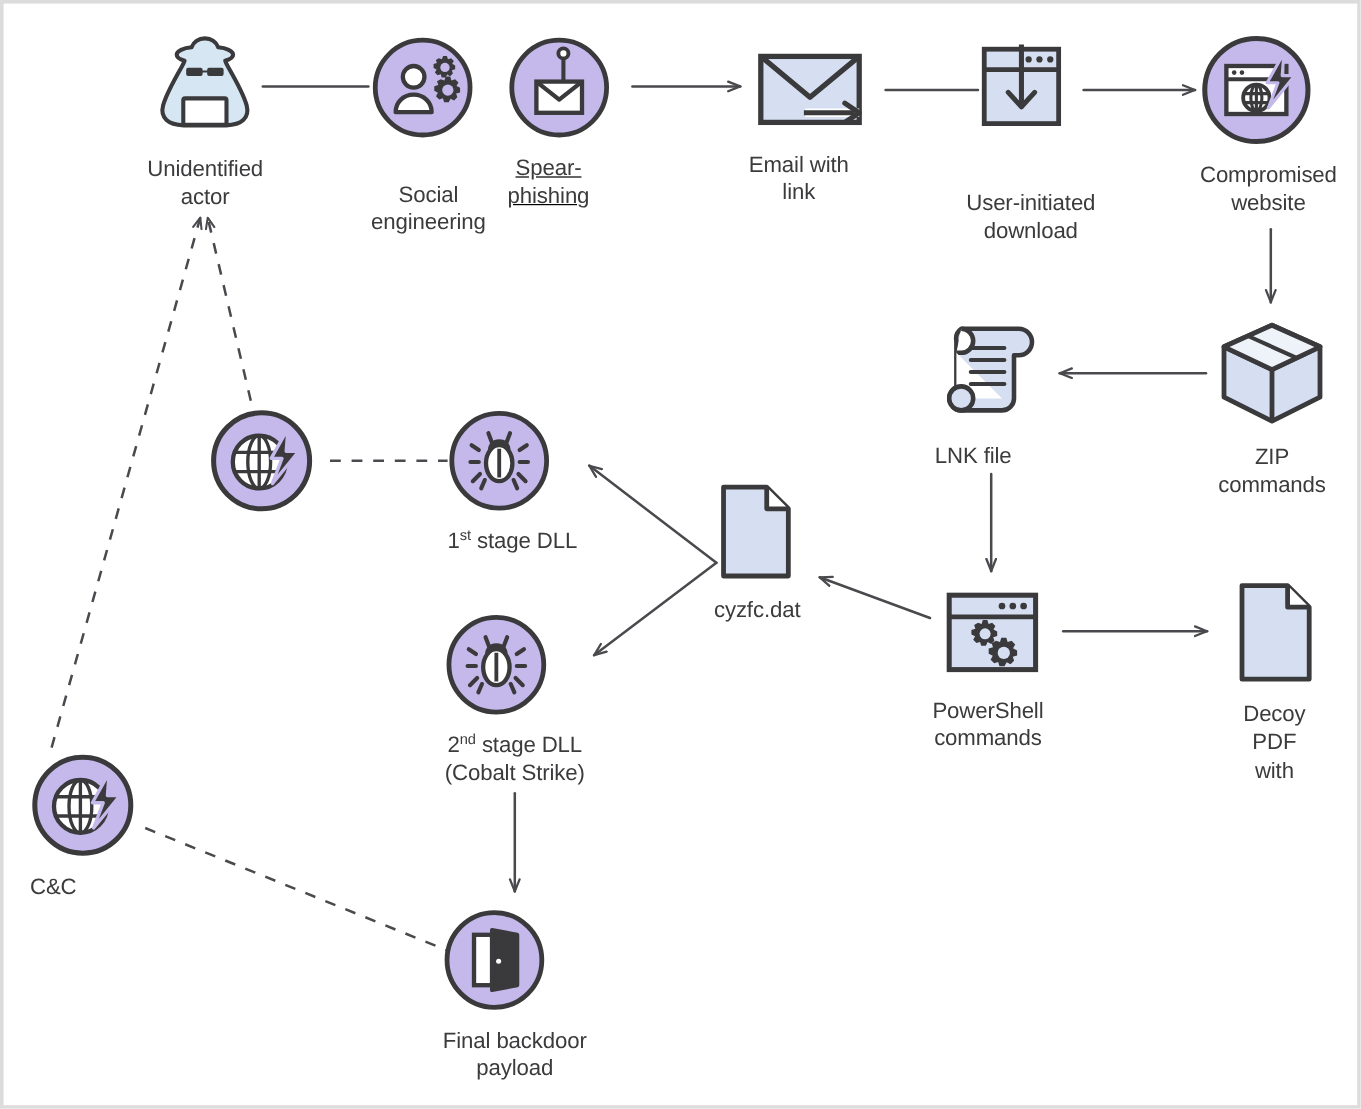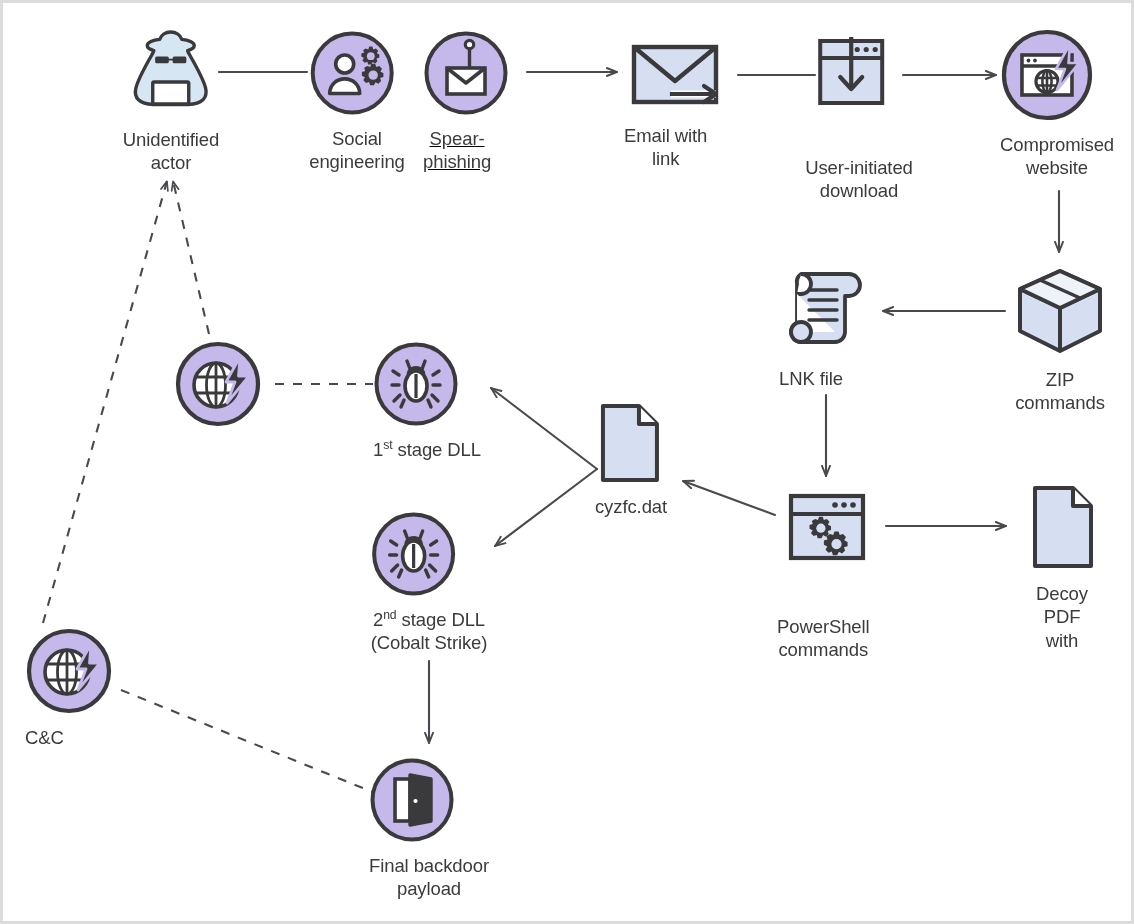--- a/index.html
+++ b/index.html
@@ -94,21 +94,21 @@
         <path d="M48 11c-5.4 0-9.6 3.2-11.1 7.4-6.7 0.6-12.4 3.1-12.4 6.2 0 2.1 2.6 3.9 6.6 5 -0.4 1.2-0.9 2.4-1.6 3.6 -4 7-13.7 23.5-16.3 33.6 -1.4 5.3-0.1 9.5 2.8 12.2 3.1 2.9 8.1 4.2 14.3 4.5h35.4c6.2-0.3 11.2-1.6 14.3-4.5 2.9-2.7 4.2-6.9 2.8-12.2 -2.6-10.1-12.3-26.6-16.3-33.6 -0.7-1.2-1.2-2.4-1.6-3.6 4-1.1 6.6-2.9 6.6-5 0-3.1-5.7-5.6-12.4-6.2C57.6 14.2 53.4 11 48 11z" fill="#d6e6f2" stroke="#3a3a3c" stroke-width="3.4" stroke-linejoin="round"></path>
         <rect x="30" y="61" width="36" height="22" rx="1.5" fill="#ffffff" stroke="#3a3a3c" stroke-width="3.4"></rect>
         <path d="M34 35.5 h10.5 a1.6 1.6 0 0 1 1.6 1.6 v3.6 a1.6 1.6 0 0 1-1.6 1.6 H34 a1.6 1.6 0 0 1-1.6-1.6 v-3.6 a1.6 1.6 0 0 1 1.6-1.6z
                  M51.5 35.5 H62 a1.6 1.6 0 0 1 1.6 1.6 v3.6 a1.6 1.6 0 0 1-1.6 1.6 H51.5 a1.6 1.6 0 0 1-1.6-1.6 v-3.6 a1.6 1.6 0 0 1 1.6-1.6z
                  M46.1 37.8 h3.8 v1.6 h-3.8z" fill="#3a3a3c"></path>
       </svg>
     </span>
     <div class="label"><span>Unidentified</span><br><span>actor</span></div>
   </div>
 
-  <div class="node" style="left:354px; top:27px;">
+  <div class="node" style="left:354px; top:27px;gap:22px;">
     <span class="ic">
       <svg width="86" height="86" viewBox="0 0 86 86">
         <circle cx="43" cy="43" r="39.5" fill="#c5b8ea" stroke="#3a3a3c" stroke-width="4"></circle>
         <circle cx="35.5" cy="34" r="9" fill="#ffffff" stroke="#3a3a3c" stroke-width="3.6"></circle>
         <path d="M20.5 63.5c0-8.5 6.7-14.6 15-14.6s15 6.1 15 14.6z" fill="#ffffff" stroke="#3a3a3c" stroke-width="3.6" stroke-linejoin="round"></path>
         <g fill="#3a3a3c">
           <path d="M56.5 18.5l2.6.9.9-2.8h3.2l.9 2.8 2.6-.9 2.3 2.3-1.4 2.4 2.5 1.4v3.2l-2.8.8.9 2.6-2.3 2.3-2.4-1.4-1.4 2.5h-3.2l-.8-2.8-2.6.9-2.3-2.3 1.4-2.4-2.5-1.4v-3.2l2.8-.8-.9-2.6z"></path>
           <circle cx="61.6" cy="26.2" r="3.9" fill="#c5b8ea"></circle>
           <path d="M58 36l3.1 1 1.1-3.3h3.8l1 3.3 3.1-1 2.7 2.7-1.6 2.9 3 1.6v3.8l-3.3 1 1 3.1-2.7 2.7-2.9-1.6-1.6 3h-3.8l-1-3.3-3.1 1-2.7-2.7 1.6-2.9-3-1.6v-3.8l3.3-1-1-3.1z"></path>
           <circle cx="64" cy="45.1" r="4.7" fill="#c5b8ea"></circle>
@@ -198,21 +198,21 @@
         <path d="M22 8 H70 a11 11 0 0 1 0 22 H66 V66 a10 10 0 0 1-10 10 H22 a10 10 0 0 1-10-10 a10 10 0 0 1 10-10 H18 V18 a10 10 0 0 1 4-10z" fill="#d6dff1" stroke="#3a3a3c" stroke-width="3.8" stroke-linejoin="round"></path>
         <path d="M22 8 a10 10 0 0 1 0 20 H18" fill="#ffffff" stroke="#3a3a3c" stroke-width="3.8" stroke-linejoin="round"></path>
         <path d="M18 28 V66 a10 10 0 0 1-10 10 a10 10 0 0 1 10-10 H56" fill="#ffffff" stroke="#3a3a3c" stroke-width="0"></path>
         <ellipse cx="22" cy="66" rx="10" ry="10" fill="#d6dff1" stroke="#3a3a3c" stroke-width="3.8"></ellipse>
         <path d="M30 24 H58 M30 34 H58 M30 44 H58 M30 54 H58" stroke="#3a3a3c" stroke-width="3.4" fill="none" stroke-linecap="round"></path>
       </svg>
     </span>
     <div class="label"><span>LNK file</span></div>
   </div>
 
-  <div class="node" style="left:824px; top:487px;gap:36px;">
+  <div class="node" style="left:824px; top:487px;">
     <span class="ic">
       <svg width="100" height="78" viewBox="0 0 100 78">
         <rect x="14" y="6" width="72" height="62" fill="#d6dff1" stroke="#3a3a3c" stroke-width="4.2"></rect>
         <path d="M14 24 H86" stroke="#3a3a3c" stroke-width="4" fill="none"></path>
         <circle cx="58" cy="15" r="2.8" fill="#3a3a3c"></circle>
         <circle cx="67" cy="15" r="2.8" fill="#3a3a3c"></circle>
         <circle cx="76" cy="15" r="2.8" fill="#3a3a3c"></circle>
         <g fill="#3a3a3c">
           <path d="M38 29l3 1 1-3.3h3.8l1 3.3 3-1 2.7 2.7-1.6 2.9 3.1 1.6v3.8l-3.3 1 1 3-2.7 2.7-2.9-1.6-1.6 3.1h-3.8l-1-3.3-3 1-2.7-2.7 1.6-2.9-3.1-1.6v-3.8l3.3-1-1-3z"></path>
           <circle cx="43.9" cy="38.2" r="4.6" fill="#d6dff1"></circle>

